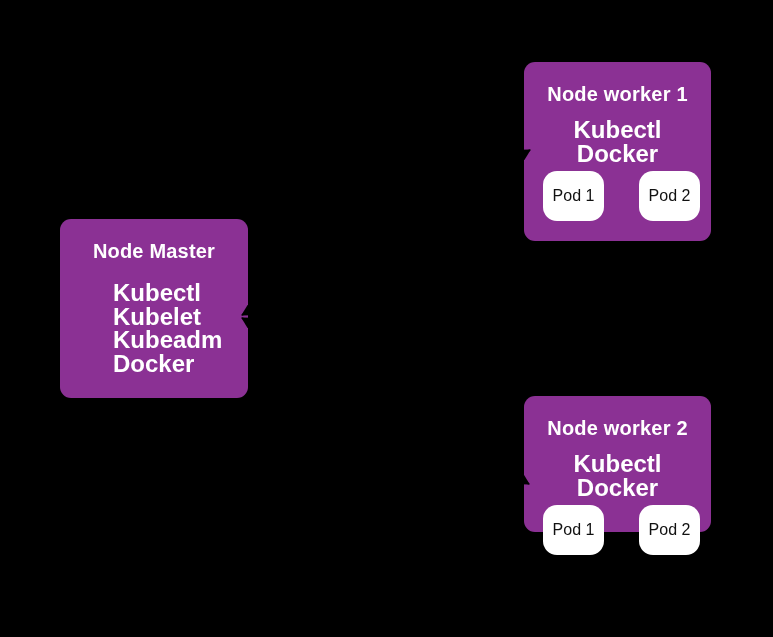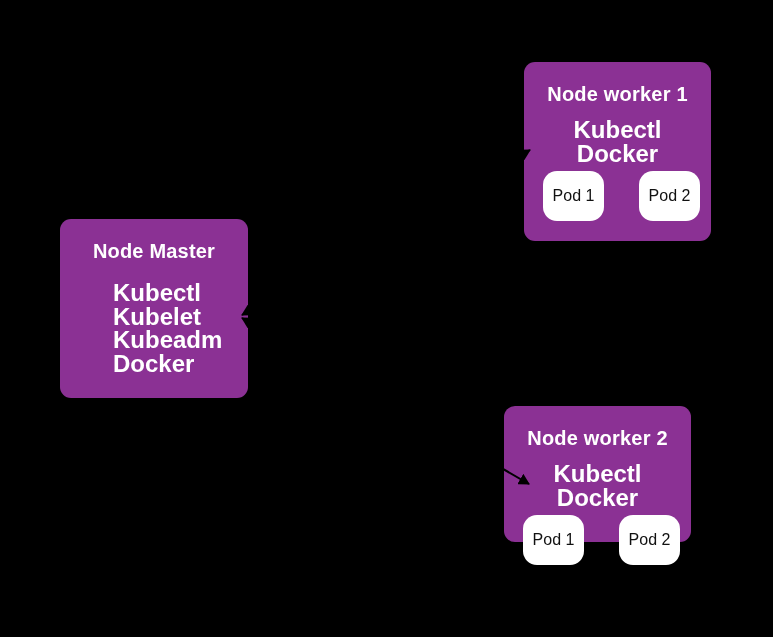--- a/index.html
+++ b/index.html
@@ -26,21 +26,21 @@
     background: var(--canvas-bg);
   }
   .node {
     position: absolute;
     background: var(--node-fill);
     border-radius: 11px;
     color: var(--node-text);
   }
   .node-master  { left: 60px;  top: 219px; width: 188px; height: 179px; }
   .node-worker1 { left: 524px; top: 62px;  width: 187px; height: 179px; }
-  .node-worker2 { left: 504px; top: 396px; width: 187px; height: 136px; margin-top: 10px; }
+  .node-worker2 { left: 524px; top: 396px; width: 187px; height: 136px; }
   .node-title {
     position: absolute;
     top: 20px; left: 0;
     width: 100%;
     text-align: center;
     font-size: 20px;
     font-weight: bold;
     line-height: 24px;
     letter-spacing: 0.2px;
   }

